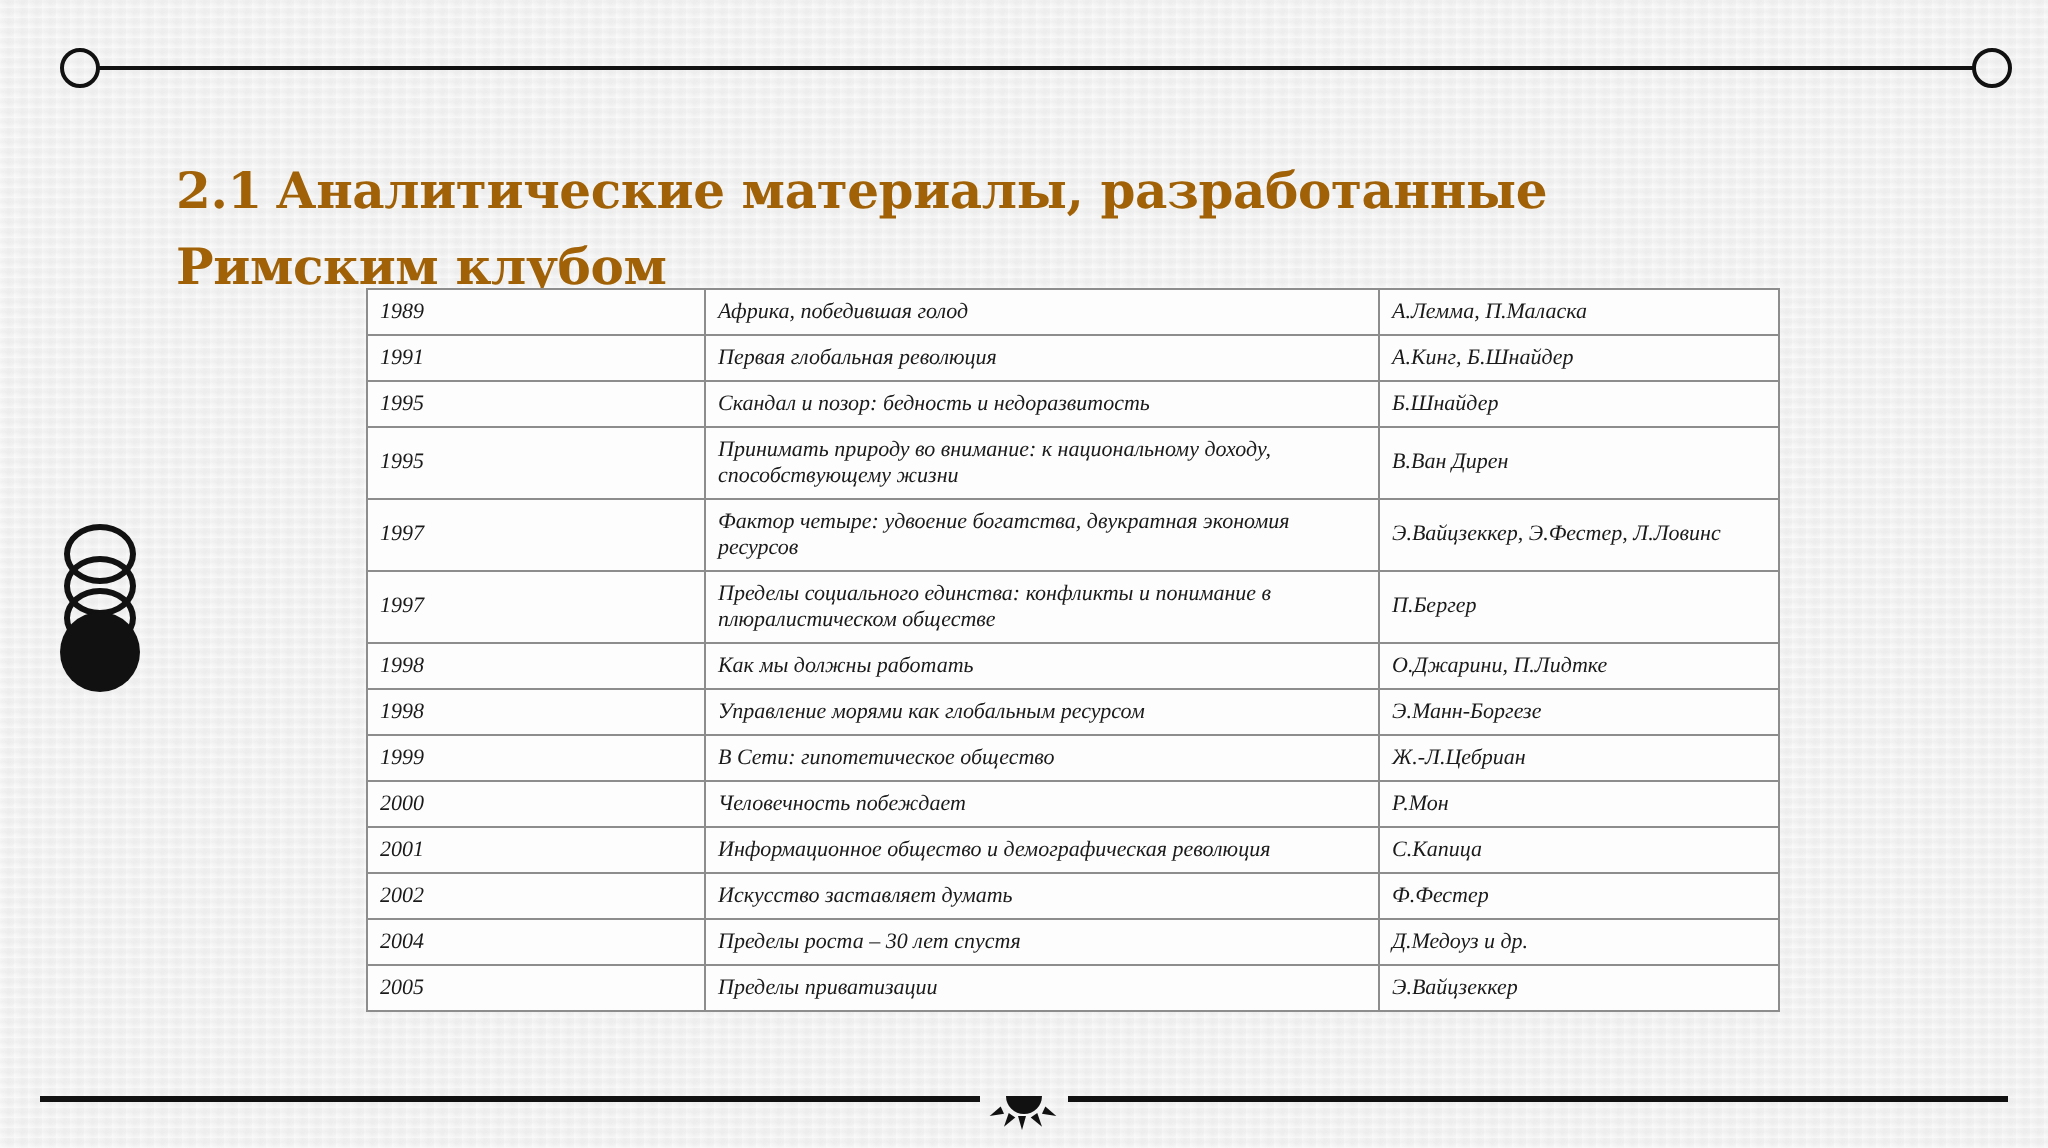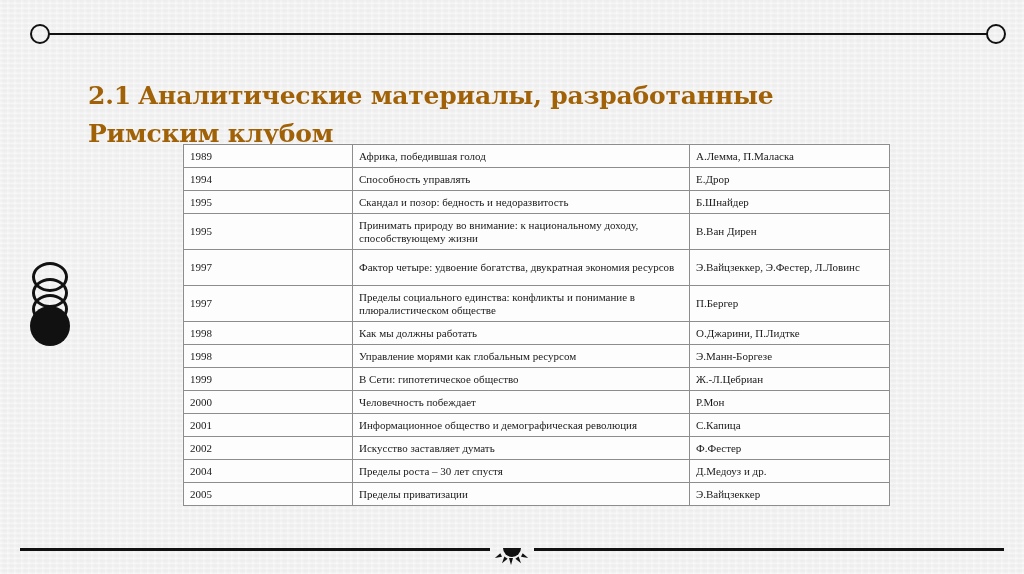--- a/index.html
+++ b/index.html
@@ -108,20 +108,21 @@
     position: absolute;
     left: 183px;
     top: 144px;
     width: 670px;
   }
   table.club-table {
     border-collapse: collapse;
     width: 670px;
     table-layout: fixed;
     background: #fdfdfd;
+    font-style: italic;
   }
   table.club-table td {
     border: 1px solid #8d8d8d;
     font-family: "Liberation Serif", serif;
     font-size: 11px;
     line-height: 13px;
     color: #1a1a1a;
     padding: 3px 5px 3px 6px;
     vertical-align: middle;
     background: #fdfdfd;
@@ -202,23 +203,23 @@
 
 <div class="table-wrap">
   <table class="club-table">
     <tbody>
         <tr>
           <td class="c-year">1989</td>
           <td class="c-title">Африка, победившая голод</td>
           <td class="c-auth">А.Лемма, П.Маласка</td>
         </tr>
         <tr>
-          <td class="c-year">1994</td>
-          <td class="c-title">Способность управлять</td>
-          <td class="c-auth">Е.Дрор</td>
+          <td class="c-year">1991</td>
+          <td class="c-title">Первая глобальная революция</td>
+          <td class="c-auth">А.Кинг, Б.Шнайдер</td>
         </tr>
         <tr>
           <td class="c-year">1995</td>
           <td class="c-title">Скандал и позор: бедность и недоразвитость</td>
           <td class="c-auth">Б.Шнайдер</td>
         </tr>
         <tr class="tall">
           <td class="c-year">1995</td>
           <td class="c-title">Принимать природу во внимание: к национальному доходу, способствующему жизни</td>
           <td class="c-auth">В.Ван Дирен</td>

